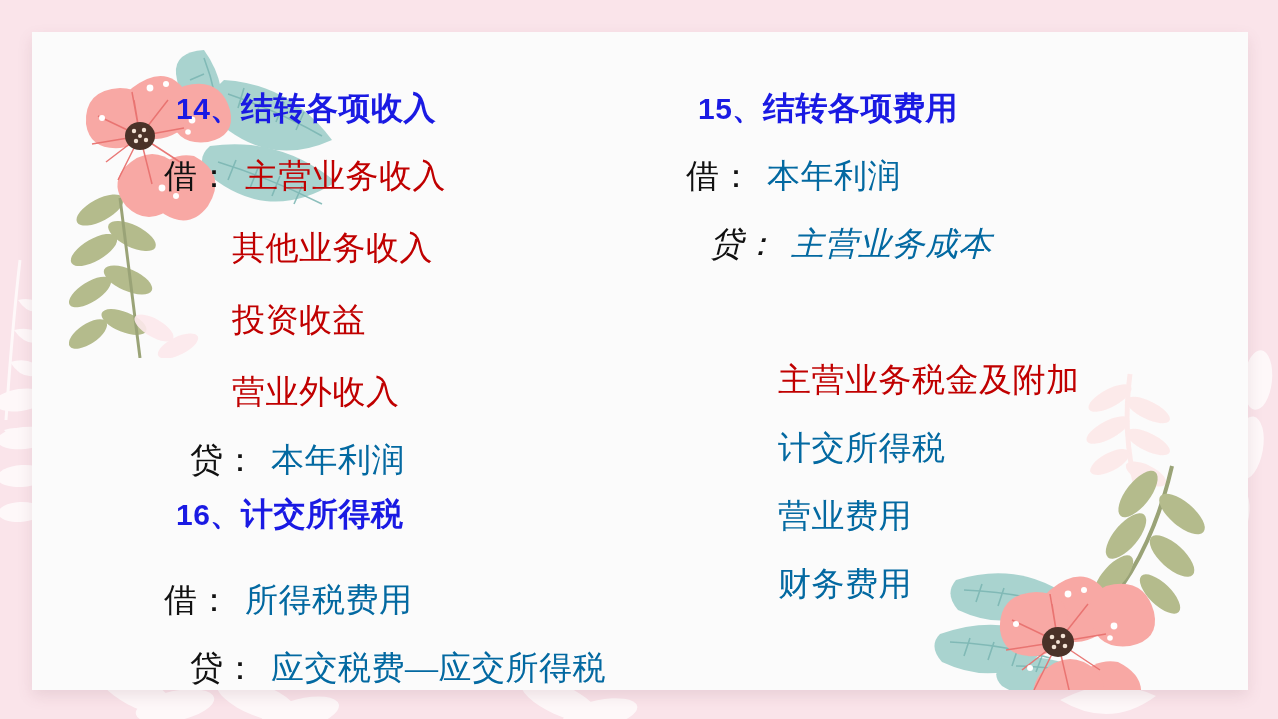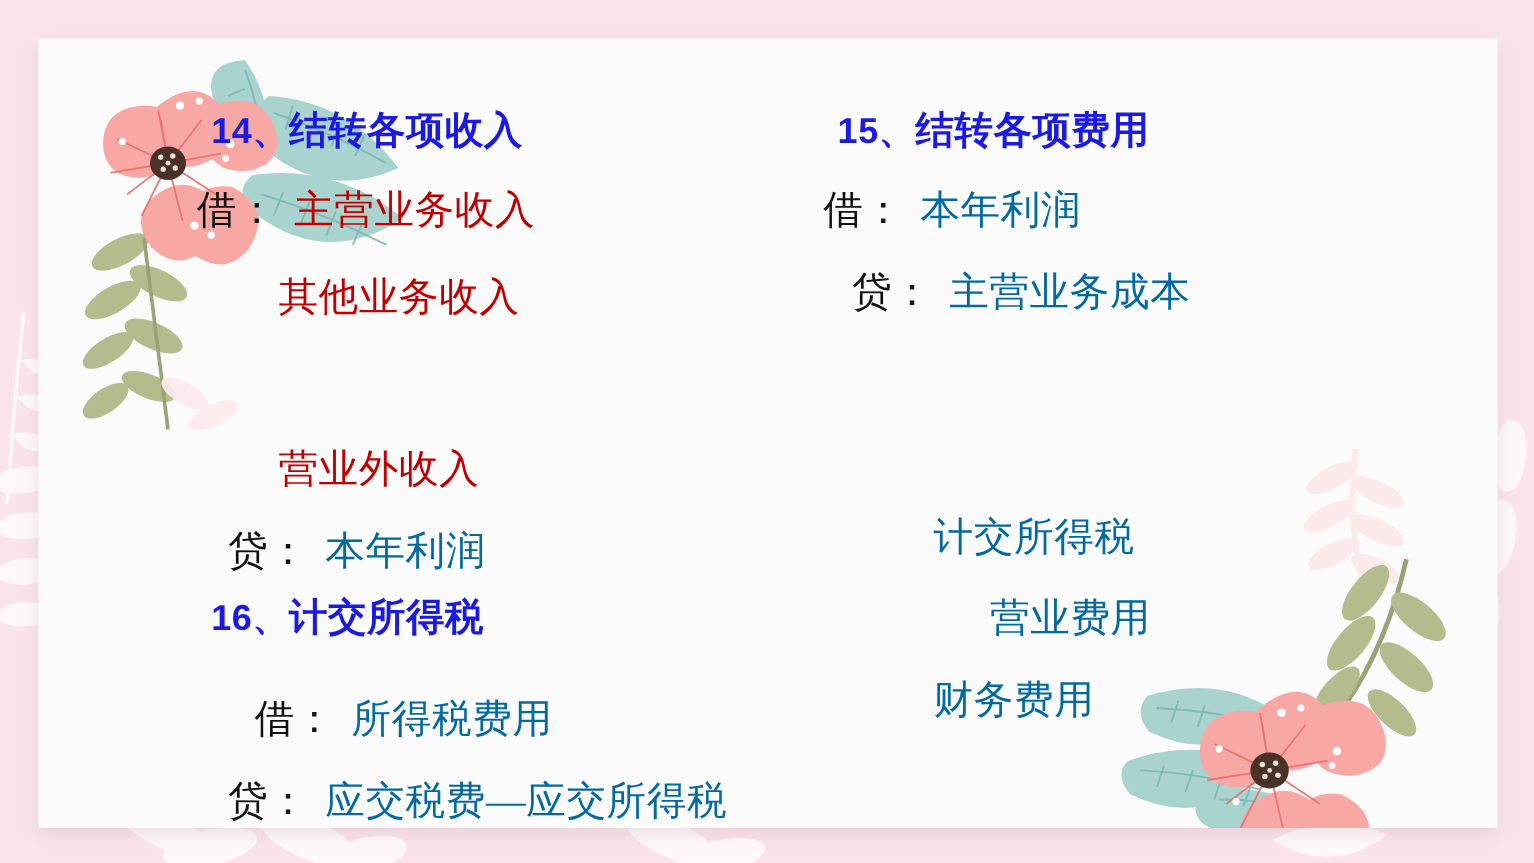--- a/index.html
+++ b/index.html
@@ -275,64 +275,70 @@
         </div>
 
         <div class="line" style="top:128px; left:24px;text-align:right;">
           <span class="kw">借：</span><span class="gap"></span><span class="acct red">主营业务收入</span>
         </div>
 
         <div class="line" style="top:200px; left:92px;">
           <span class="acct red">其他业务收入</span>
         </div>
 
+        <div class="line" style="top:272px; left:92px;">
+          <span class="acct red">投资收益</span>
+        </div>
 
         <div class="line" style="top:344px; left:92px;">
           <span class="acct red">营业外收入</span>
         </div>
 
         <div class="line" style="top:412px; left:50px;">
           <span class="kw">贷：</span><span class="gap"></span><span class="acct blk">本年利润</span>
         </div>
 
         <div class="line heading" style="top:466px; left:36px;">
           <span class="heading-num">16、</span><span>计交所得税</span>
         </div>
 
-        <div class="line" style="top:552px; left:24px;margin-left:48px;">
+        <div class="line" style="top:552px; left:24px;">
           <span class="kw">借：</span><span class="gap"></span><span class="acct blk">所得税费用</span>
         </div>
 
         <div class="line" style="top:620px; left:50px;">
           <span class="kw">贷：</span><span class="gap"></span><span class="acct blk">应交税费—应交所得税</span>
         </div>
 
       </div>
 
       <div class="col col-right">
 
         <div class="line heading" style="top:60px; left:46px;">
           <span class="heading-num">15、</span><span>结转各项费用</span>
         </div>
 
         <div class="line" style="top:128px; left:34px;">
           <span class="kw">借：</span><span class="gap"></span><span class="acct blk">本年利润</span>
         </div>
 
-        <div class="line" style="top:196px; left:58px;">
+        <div class="line" style="top:196px; left:58px;font-style:italic;">
           <span class="kw">贷：</span><span class="gap"></span><span class="acct blk">主营业务成本</span>
         </div>
 
 
+        <div class="line" style="top:332px; left:126px;">
+          <span class="acct red">主营业务税金及附加</span>
+        </div>
 
         <div class="line" style="top:400px; left:126px;">
           <span class="acct blk">计交所得税</span>
         </div>
 
-        <div class="line" style="top:468px; left:126px;margin-left:47px;">
+        <div class="line" style="top:468px; left:126px;">
           <span class="acct blk">营业费用</span>
         </div>
 
         <div class="line" style="top:536px; left:126px;text-decoration:underline;">
           <span class="acct blk">财务费用</span>
         </div>
 
 
       </div>
 

